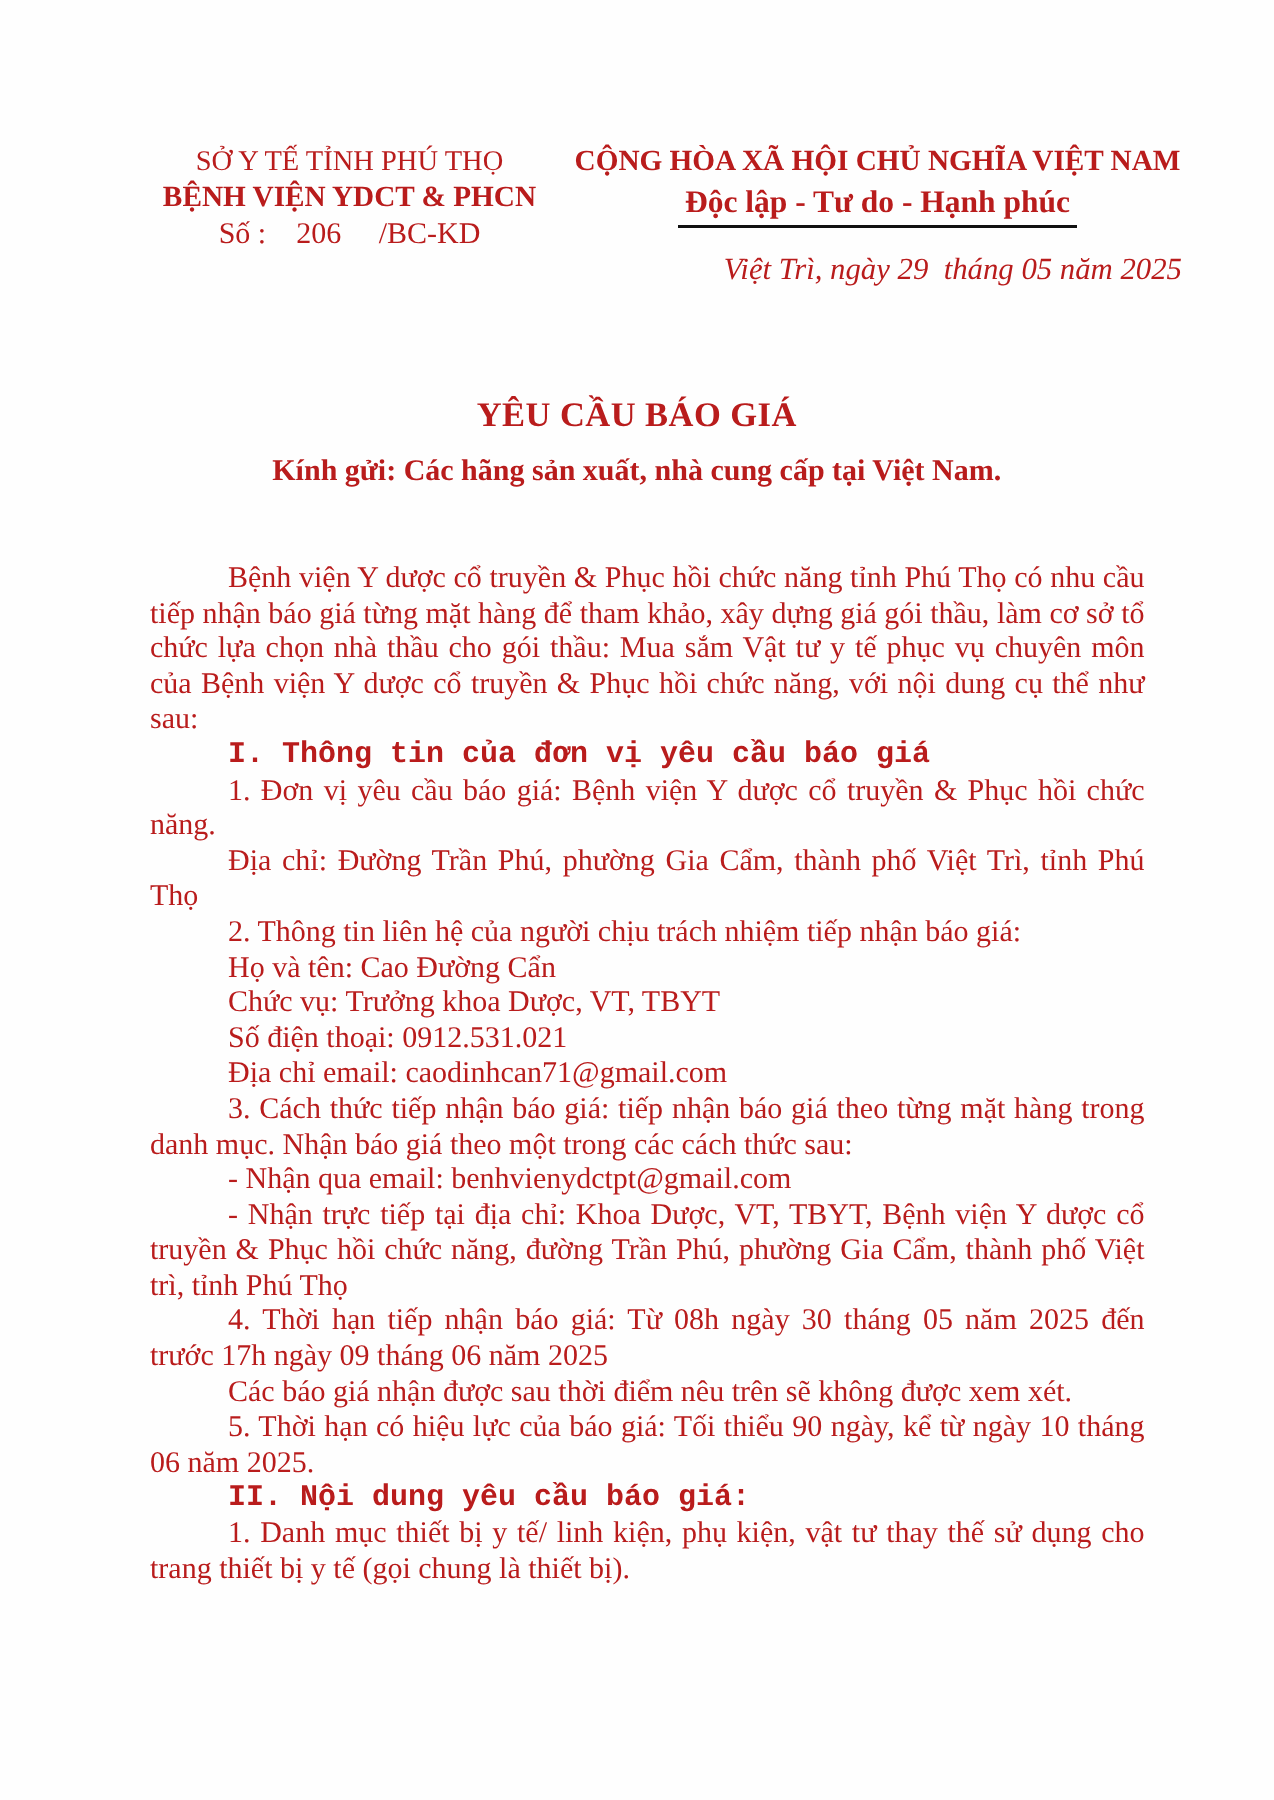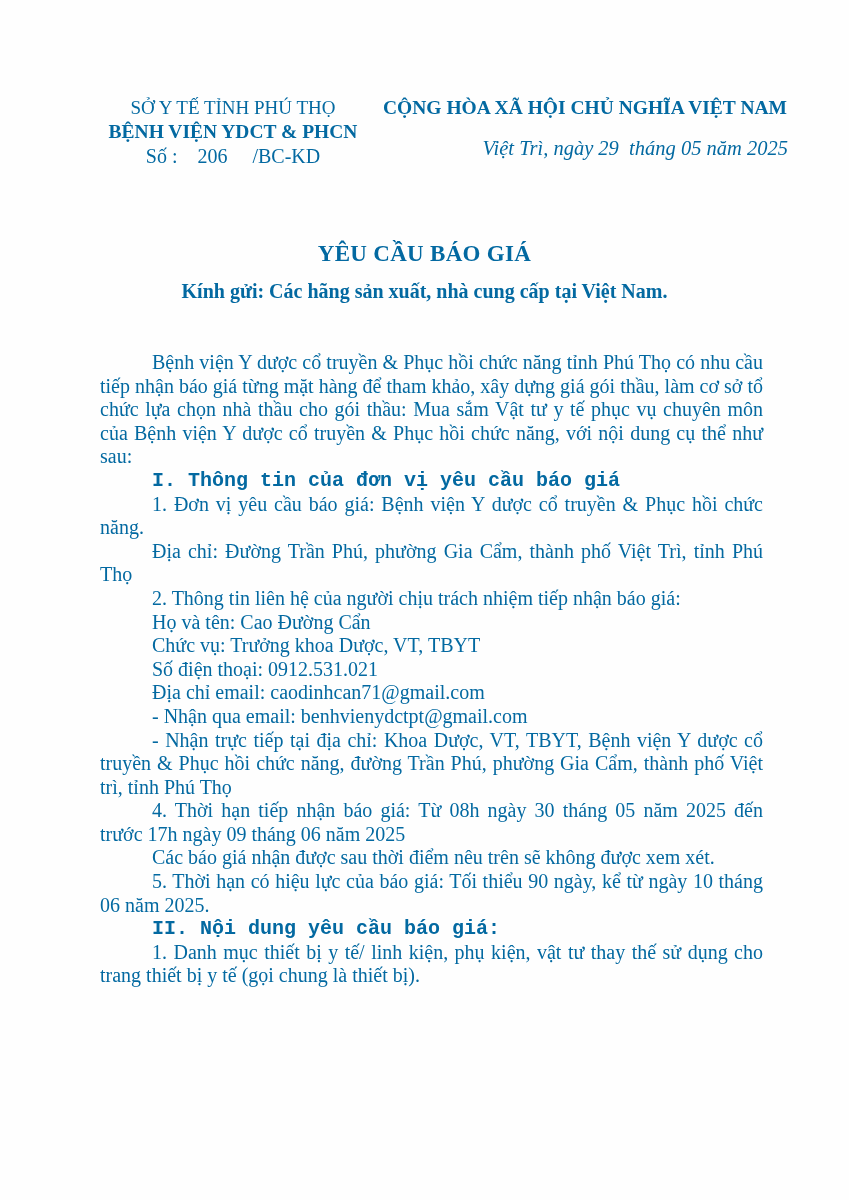--- a/index.html
+++ b/index.html
@@ -6,21 +6,21 @@
   html, body { margin: 0; padding: 0; background: #ffffff; }
 
   .page {
     position: relative;
     width: 849px;
     height: 1200px;
     margin: 0 auto;
     background: #fefefe;
     overflow: hidden;
     font-family: "Liberation Serif", "DejaVu Serif", serif;
-    color: #0369a1;
+    color: #b91c1c;
   }
 
   
   .letterhead {
     display: flex;
     padding: 96px 60px 0 85px;
   }
   .issuer {
     width: 296px;
     text-align: center;
@@ -85,38 +85,42 @@
 
   <div class="letterhead">
     <div class="issuer">
       <div class="issuer-dept">SỞ Y TẾ TỈNH PHÚ THỌ</div>
       <div class="issuer-name">BỆNH VIỆN YDCT &amp; PHCN</div>
       <div class="issuer-number">Số :    206     /BC-KD</div>
     </div>
 
     <div class="national">
       <div class="national-title">CỘNG HÒA XÃ HỘI CHỦ NGHĨA VIỆT NAM</div>
+      <div class="national-motto">
+        <span class="underlined">Độc lập - Tư do - Hạnh phúc</span>
+      </div>
       <div class="place-date">Việt Trì, ngày 29  tháng 05 năm 2025</div>
     </div>
   </div>
 
   <div class="doc-title">YÊU CẦU BÁO GIÁ</div>
 
   <div class="salutation">Kính gửi: Các hãng sản xuất, nhà cung cấp tại Việt Nam.</div>
 
   <div class="doc-body">
       <p class="para">Bệnh viện Y dược cổ truyền &amp; Phục hồi chức năng tỉnh Phú Thọ có nhu cầu tiếp nhận báo giá từng mặt hàng để tham khảo, xây dựng giá gói thầu, làm cơ sở tổ chức lựa chọn nhà thầu cho gói thầu: Mua sắm Vật tư y tế phục vụ chuyên môn của Bệnh viện Y dược cổ truyền &amp; Phục hồi chức năng, với nội dung cụ thể như sau:</p>
       <p class="para para-bold">I. Thông tin của đơn vị yêu cầu báo giá</p>
       <p class="para">1. Đơn vị yêu cầu báo giá: Bệnh viện Y dược cổ truyền &amp; Phục hồi chức năng.</p>
       <p class="para">Địa chỉ: Đường Trần Phú, phường Gia Cẩm, thành phố Việt Trì, tỉnh Phú Thọ</p>
       <p class="para">2. Thông tin liên hệ của người chịu trách nhiệm tiếp nhận báo giá:</p>
       <p class="para">Họ và tên: Cao Đường Cẩn</p>
       <p class="para">Chức vụ: Trưởng khoa Dược, VT, TBYT</p>
       <p class="para">Số điện thoại: 0912.531.021</p>
       <p class="para">Địa chỉ email: caodinhcan71@gmail.com</p>
+      <p class="para">3. Cách thức tiếp nhận báo giá: tiếp nhận báo giá theo từng mặt hàng trong danh mục. Nhận báo giá theo một trong các cách thức sau:</p>
       <p class="para">- Nhận qua email: benhvienydctpt@gmail.com</p>
       <p class="para">- Nhận trực tiếp tại địa chỉ: Khoa Dược, VT, TBYT, Bệnh viện Y dược cổ truyền &amp; Phục hồi chức năng, đường Trần Phú, phường Gia Cẩm, thành phố Việt trì, tỉnh Phú Thọ</p>
       <p class="para">4. Thời hạn tiếp nhận báo giá: Từ 08h ngày 30 tháng 05 năm 2025 đến trước 17h ngày 09 tháng 06 năm 2025</p>
       <p class="para">Các báo giá nhận được sau thời điểm nêu trên sẽ không được xem xét.</p>
       <p class="para">5. Thời hạn có hiệu lực của báo giá: Tối thiểu 90 ngày, kể từ ngày 10 tháng 06 năm 2025.</p>
       <p class="para para-bold">II. Nội dung yêu cầu báo giá:</p>
       <p class="para">1. Danh mục thiết bị y tế/ linh kiện, phụ kiện, vật tư thay thế sử dụng cho trang thiết bị y tế (gọi chung là thiết bị).</p>
     </div>
 
 </div>

